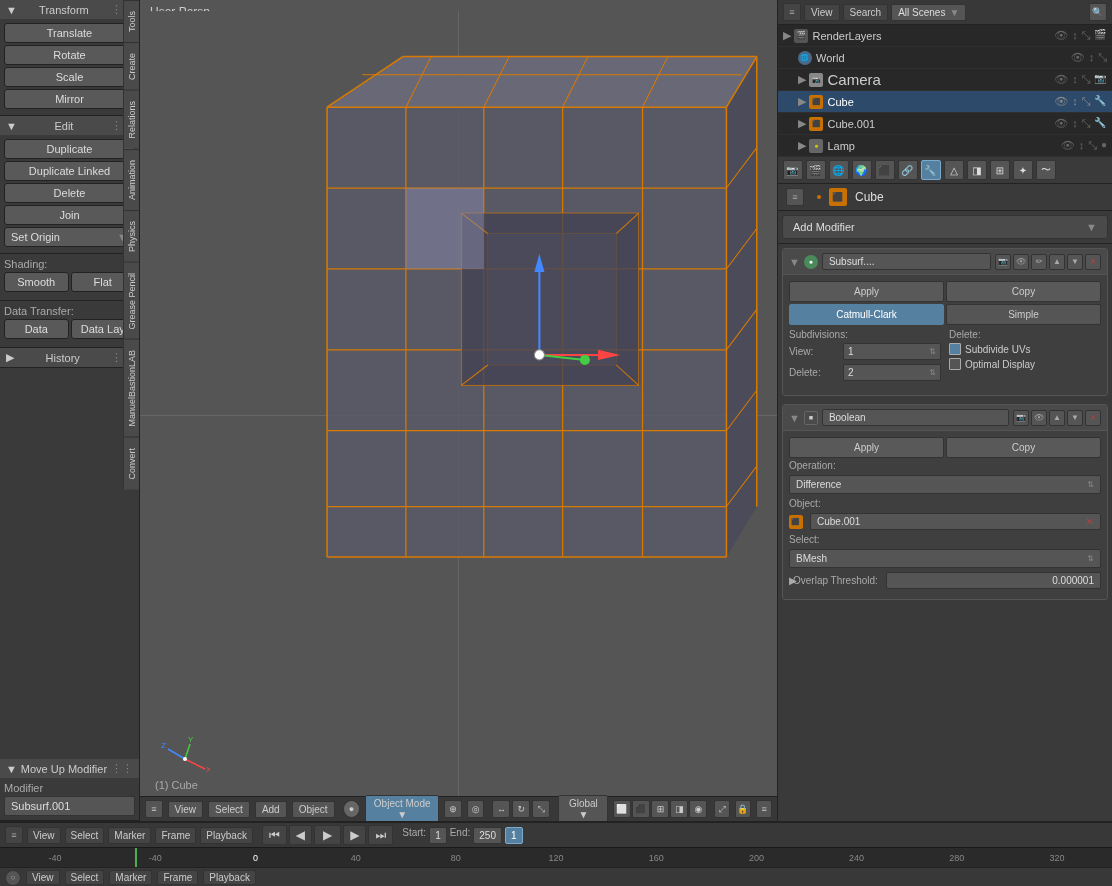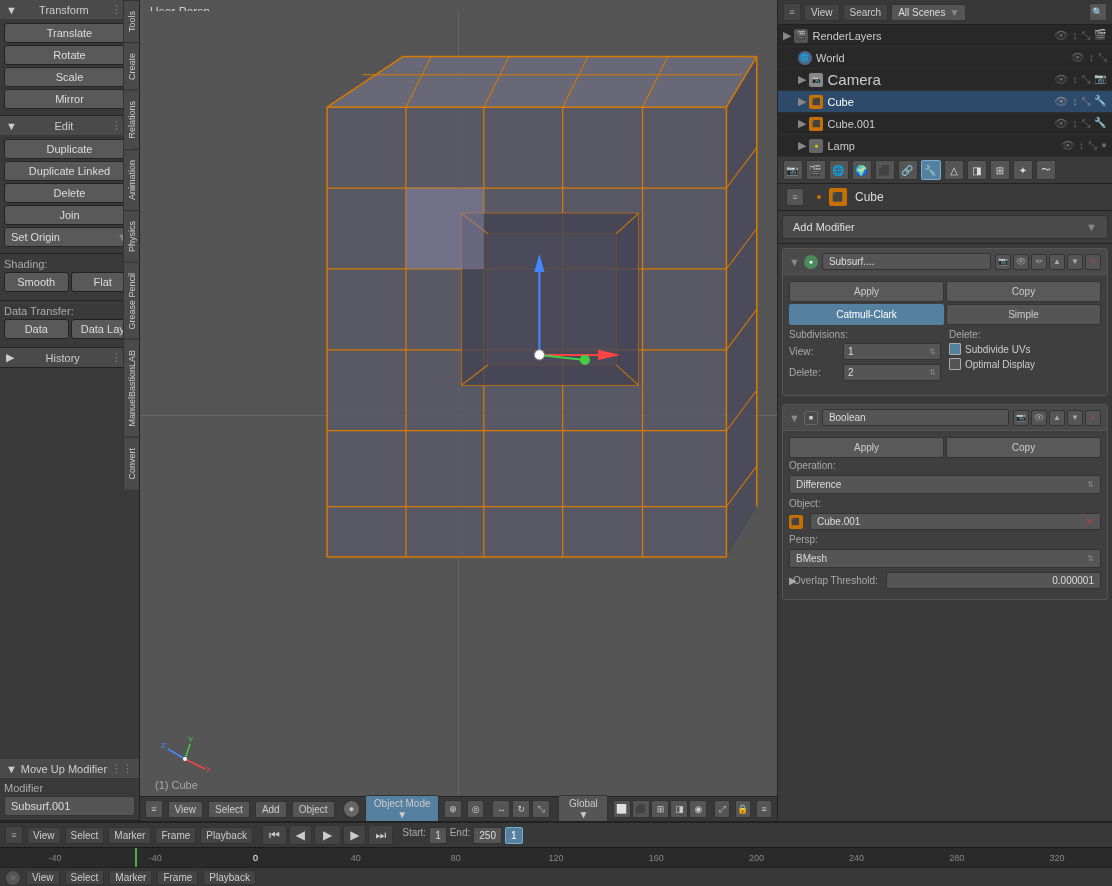--- a/index.html
+++ b/index.html
@@ -507,21 +507,21 @@
           </div>
           <div class="mod-row">
             <div style="width:14px;height:14px;background:#c87000;border-radius:2px;display:inline-flex;align-items:center;justify-content:center;font-size:7px;margin-right:3px;color:#fff;">⬛</div>
             <div style="background:#555;border:1px solid #333;color:#ddd;padding:2px 6px;border-radius:2px;font-size:10px;flex:1;display:flex;align-items:center;justify-content:space-between;">
               <span>Cube.001</span>
               <span style="color:#aa4444;cursor:pointer;font-size:10px;">✕</span>
             </div>
           </div>
 
           <div class="mod-row">
-            <div style="font-size:10px;color:#aaa;width:80px;">Persp:</div>
+            <div style="font-size:10px;color:#aaa;width:80px;">Select:</div>
           </div>
           <div class="mod-row">
             <div style="background:#555;border:1px solid #333;color:#ddd;padding:3px 6px;border-radius:2px;font-size:10px;flex:1;display:flex;align-items:center;justify-content:space-between;cursor:pointer;">
               <span>BMesh</span>
               <span style="color:#888;font-size:8px;">⇅</span>
             </div>
           </div>
 
           <div class="mod-row">
             <div style="font-size:10px;color:#aaa;width:0;padding:0;border:none;background:transparent;">▶</div>

